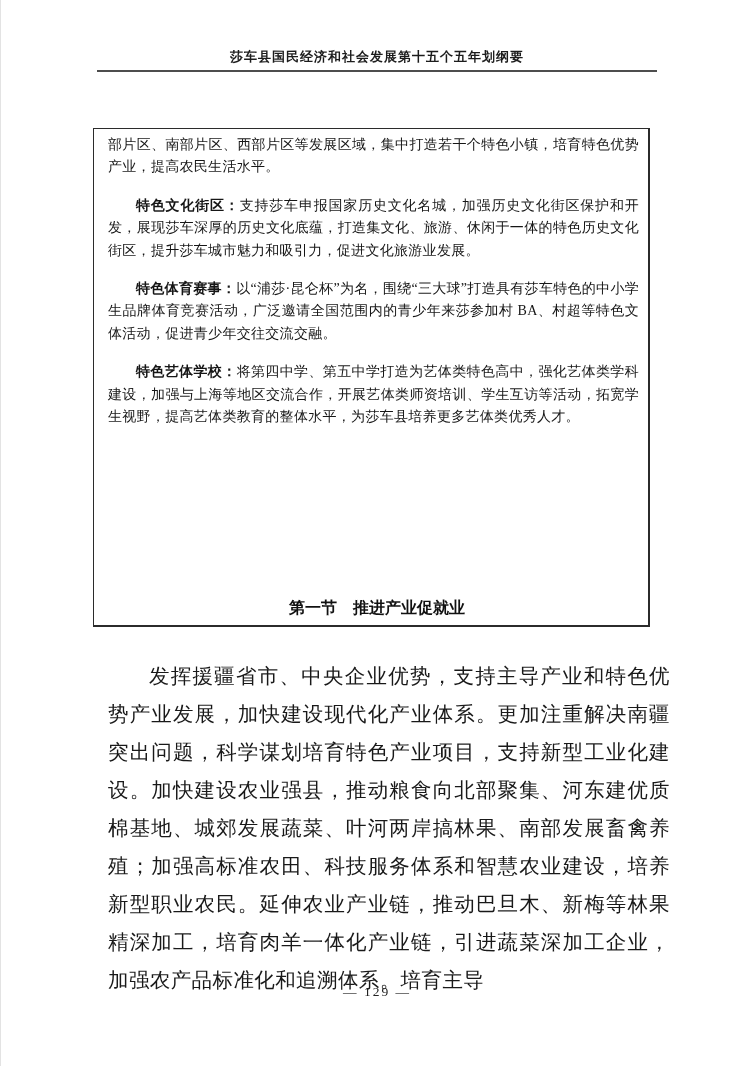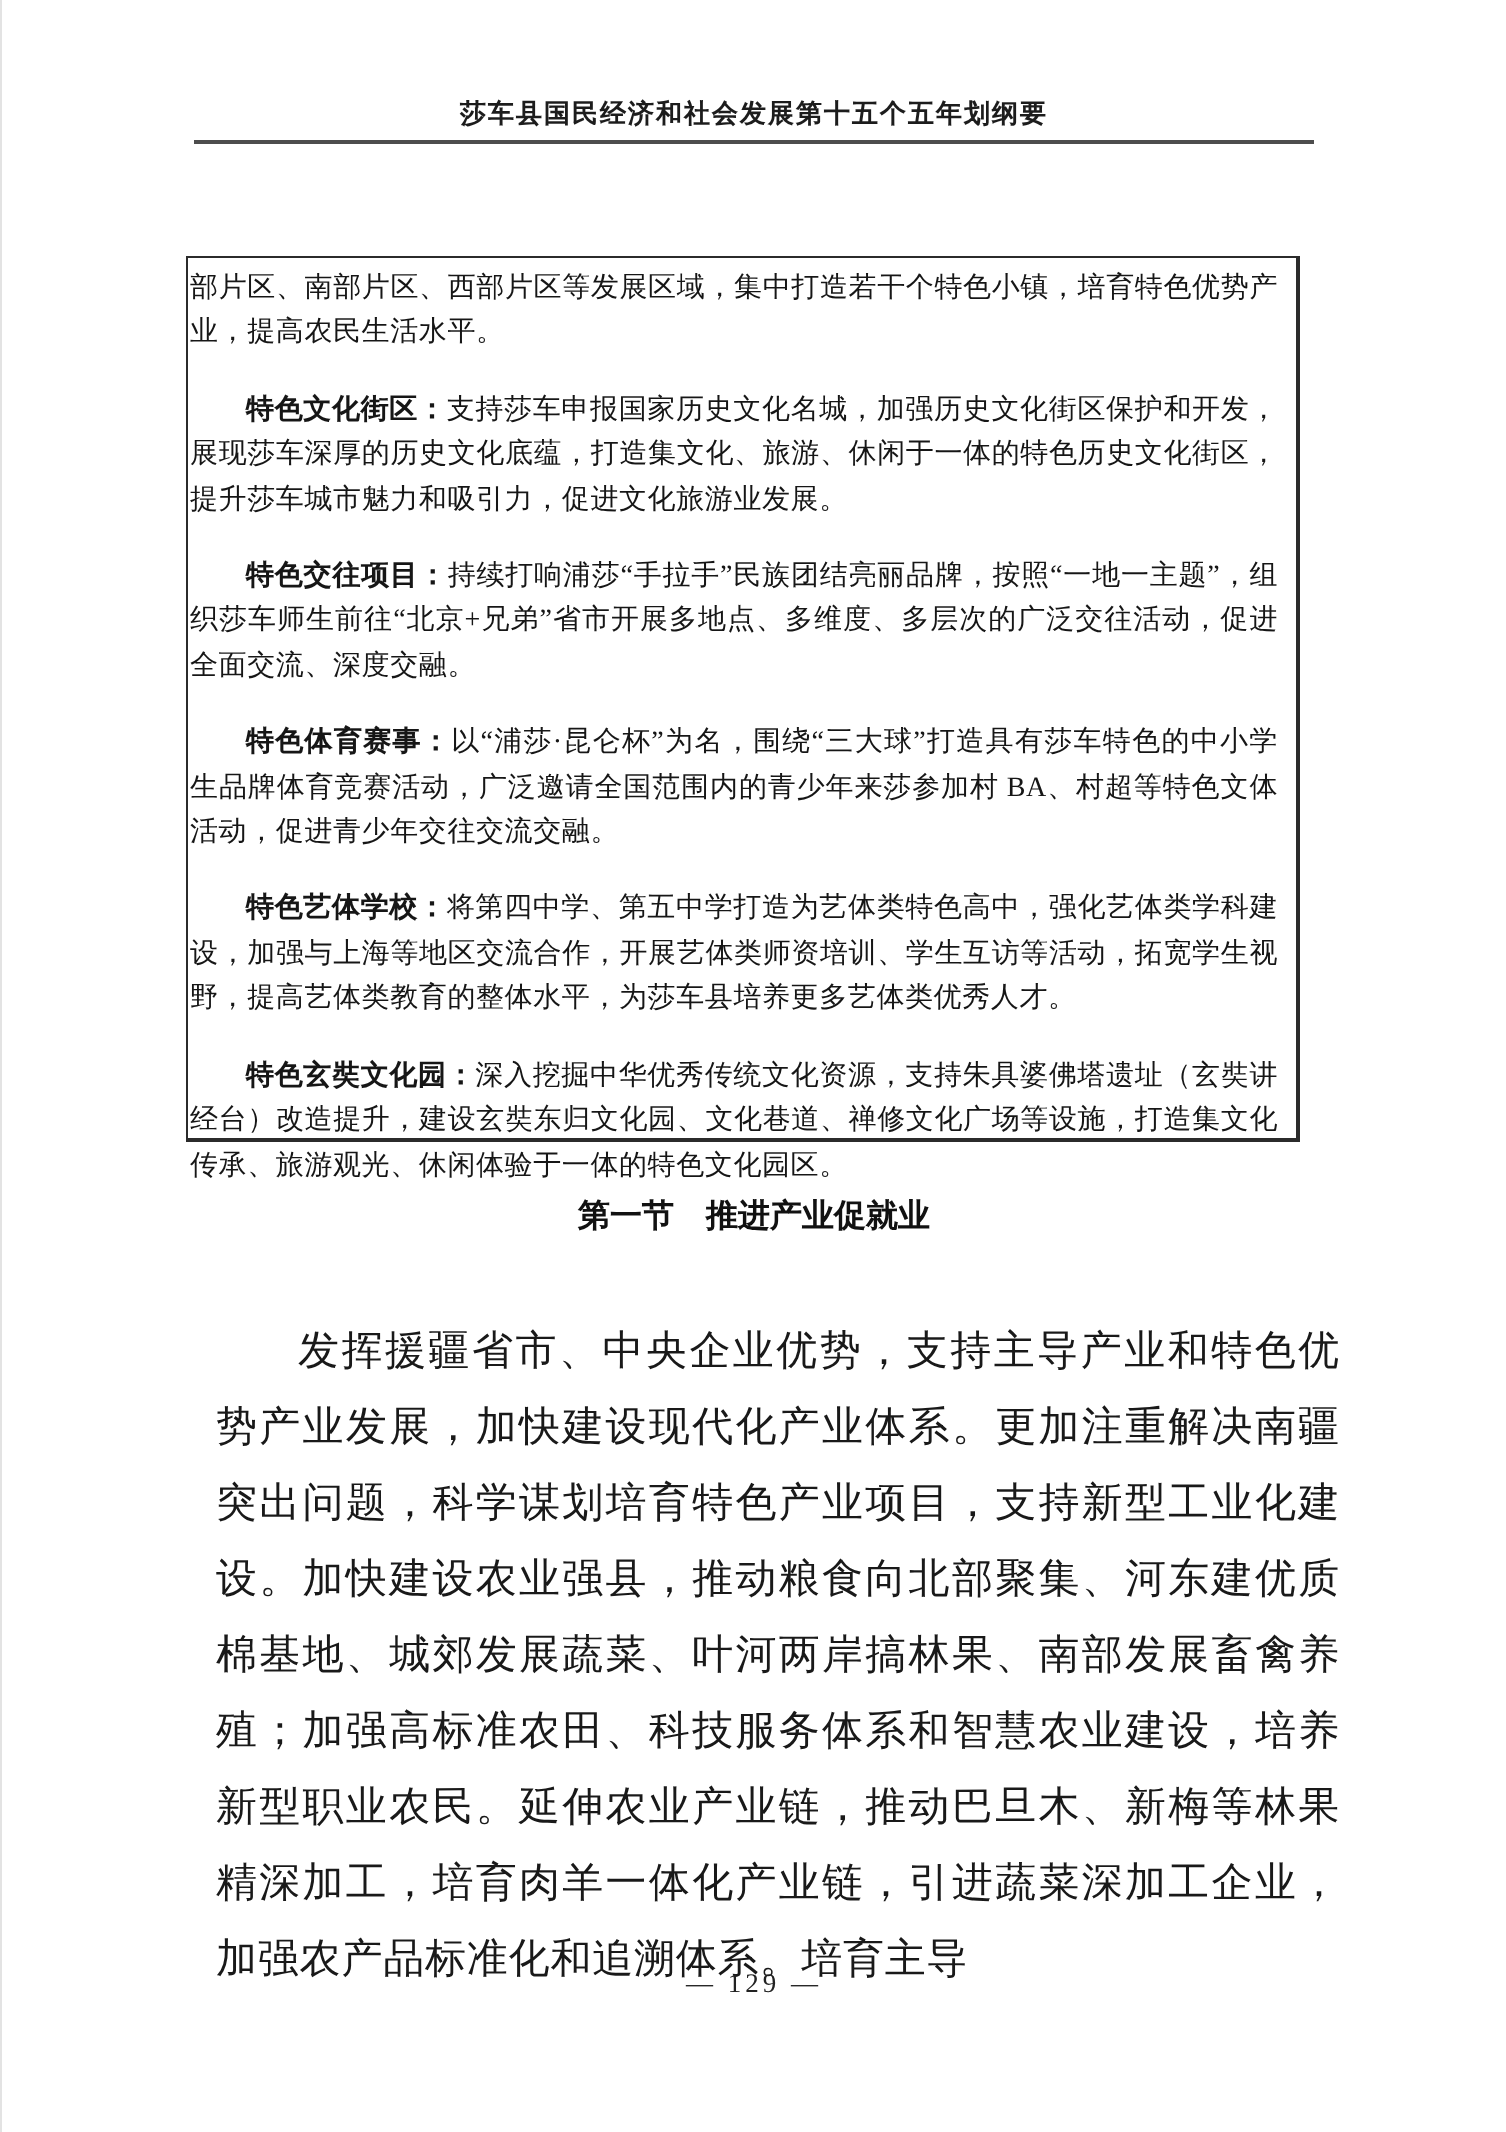--- a/index.html
+++ b/index.html
@@ -24,26 +24,26 @@
     font-size: 13px;
     letter-spacing: 1px;
     color: #1c1c1c;
   }
   .header-rule {
     position: absolute; top: 70px; left: 97px; width: 560px; height: 2px;
     background: #4d4d4d;
   }
   
   .textbox {
-    position: absolute; left: 93px; top: 128px; width: 557px; height: 443px;
+    position: absolute; left: 93px; top: 128px; width: 557px; height: 499px;
     box-sizing: border-box;
     border: 1px solid #2b2b2b;
     border-right-width: 2px;
     border-bottom-width: 2px;
-    padding: 5px 9px 4px 1px;
+    padding: 5px 9px 4px 14px;
   }
   .textbox p {
     margin: 0;
     font-size: 14px;
     line-height: 22.4px;
     text-align: justify;
     letter-spacing: 0.3px;
     color: #161616;
   }
   .textbox p.item { text-indent: 2em; margin-top: 16px; }
@@ -82,23 +82,21 @@
 <body>
 
 <div class="page-edge"></div>
 
 <div class="header-title">莎车县国民经济和社会发展第十五个五年划纲要</div>
 <div class="header-rule"></div>
 
 <div class="textbox">
   <p class="cont">部片区、南部片区、西部片区等发展区域，集中打造若干个特色小镇，培育特色优势产业，提高农民生活水平。</p>
   <p class="item"><b>特色文化街区：</b><span>支持莎车申报国家历史文化名城，加强历史文化街区保护和开发，展现莎车深厚的历史文化底蕴，打造集文化、旅游、休闲于一体的特色历史文化街区，提升莎车城市魅力和吸引力，促进文化旅游业发展。</span></p>
-  <p class="item"><b>特色交往项目：</b><span>持续打响浦莎“手拉手”民族团结亮丽品牌，按照“一地一主题”，组织莎车师生前往“北京+兄弟”省市开展多地点、多维度、多层次的广泛交往活动，促进全面交流、深度交融。</span></p>
   <p class="item"><b>特色体育赛事：</b><span>以“浦莎·昆仑杯”为名，围绕“三大球”打造具有莎车特色的中小学生品牌体育竞赛活动，广泛邀请全国范围内的青少年来莎参加村 BA、村超等特色文体活动，促进青少年交往交流交融。</span></p>
   <p class="item"><b>特色艺体学校：</b><span>将第四中学、第五中学打造为艺体类特色高中，强化艺体类学科建设，加强与上海等地区交流合作，开展艺体类师资培训、学生互访等活动，拓宽学生视野，提高艺体类教育的整体水平，为莎车县培养更多艺体类优秀人才。</span></p>
-  <p class="item"><b>特色玄奘文化园：</b><span>深入挖掘中华优秀传统文化资源，支持朱具婆佛塔遗址（玄奘讲经台）改造提升，建设玄奘东归文化园、文化巷道、禅修文化广场等设施，打造集文化传承、旅游观光、休闲体验于一体的特色文化园区。</span></p>
 </div>
 
 <h2 class="section-heading">第一节　推进产业促就业</h2>
 
 <p class="body-text">发挥援疆省市、中央企业优势，支持主导产业和特色优势产业发展，加快建设现代化产业体系。更加注重解决南疆突出问题，科学谋划培育特色产业项目，支持新型工业化建设。加快建设农业强县，推动粮食向北部聚集、河东建优质棉基地、城郊发展蔬菜、叶河两岸搞林果、南部发展畜禽养殖；加强高标准农田、科技服务体系和智慧农业建设，培养新型职业农民。延伸农业产业链，推动巴旦木、新梅等林果精深加工，培育肉羊一体化产业链，引进蔬菜深加工企业，加强农产品标准化和追溯体系。培育主导</p>
 
 <div class="footer-folio">— 129 —</div>
 
 </body></html>

